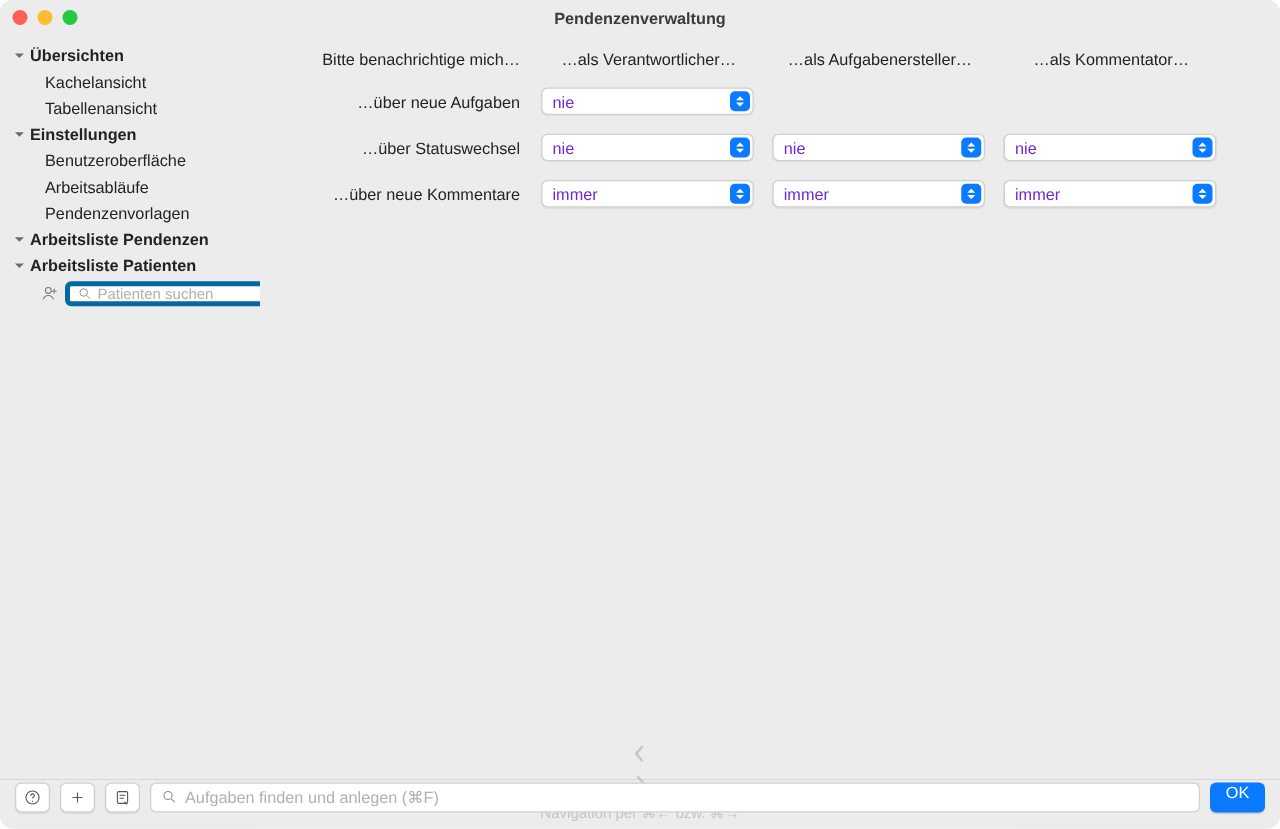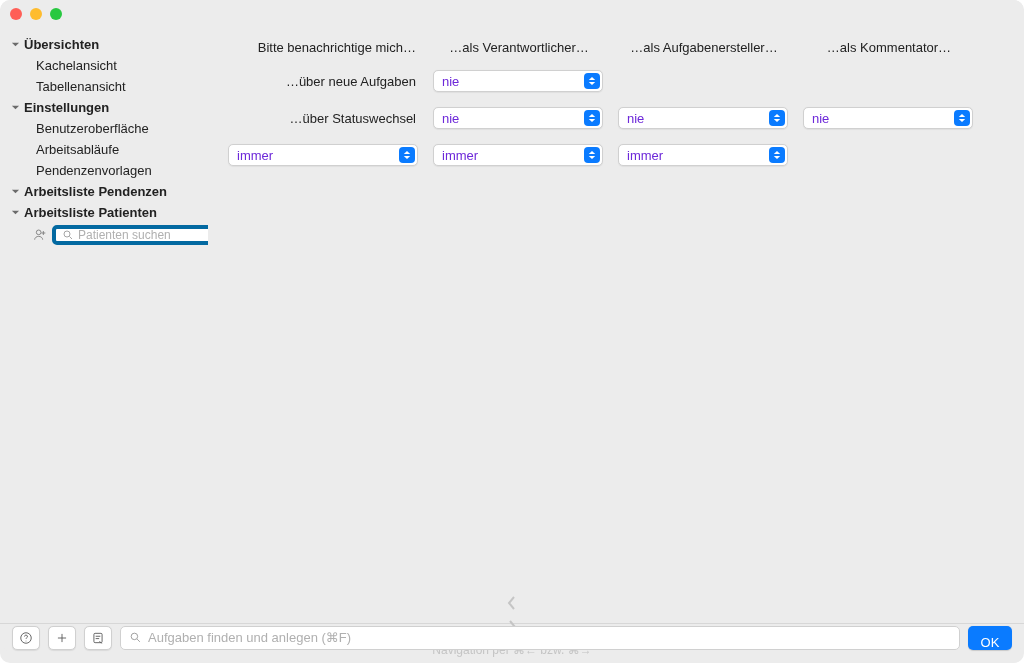--- a/index.html
+++ b/index.html
@@ -233,33 +233,34 @@
   .ok-btn {
     height: 24px;
     min-width: 44px;
     padding: 0 12px;
     border: none;
     border-radius: 5px;
     background: #0a7bff;
     color: #fff;
     font-size: 13px;
     font-weight: 500;
-    display:flex;align-items:flex-end;justify-content:center;
+    display:flex;align-items:flex-start;justify-content:center;
     box-shadow: 0 0.5px 1px rgba(0,0,0,0.15);
   }
 </style>
 </head>
 <body>
 
 <div class="titlebar">
   <div class="traffic-lights">
     <div class="tl red"></div>
     <div class="tl yellow"></div>
     <div class="tl green"></div>
   </div>
+  <div class="title">Pendenzenverwaltung</div>
 </div>
 
 <div class="main">
 
   <div class="sidebar">
 
     <div class="group-header">
       <span class="disclosure">
         <svg viewBox="0 0 10 10">
             <path d="M1 3 L5 7 L9 3 Z"></path>
@@ -379,20 +380,21 @@
         <span class="stepper">
           <svg viewBox="0 0 10 6">
               <path d="M1 5 L5 1 L9 5 Z"></path>
             </svg>
           <svg viewBox="0 0 10 6">
               <path d="M1 1 L5 5 L9 1 Z"></path>
             </svg>
         </span>
       </div>
 
+      <div class="row-label">…über neue Kommentare</div>
       <div class="select">
         <span>immer</span>
         <span class="stepper">
           <svg viewBox="0 0 10 6">
               <path d="M1 5 L5 1 L9 5 Z"></path>
             </svg>
           <svg viewBox="0 0 10 6">
               <path d="M1 1 L5 5 L9 1 Z"></path>
             </svg>
         </span>

